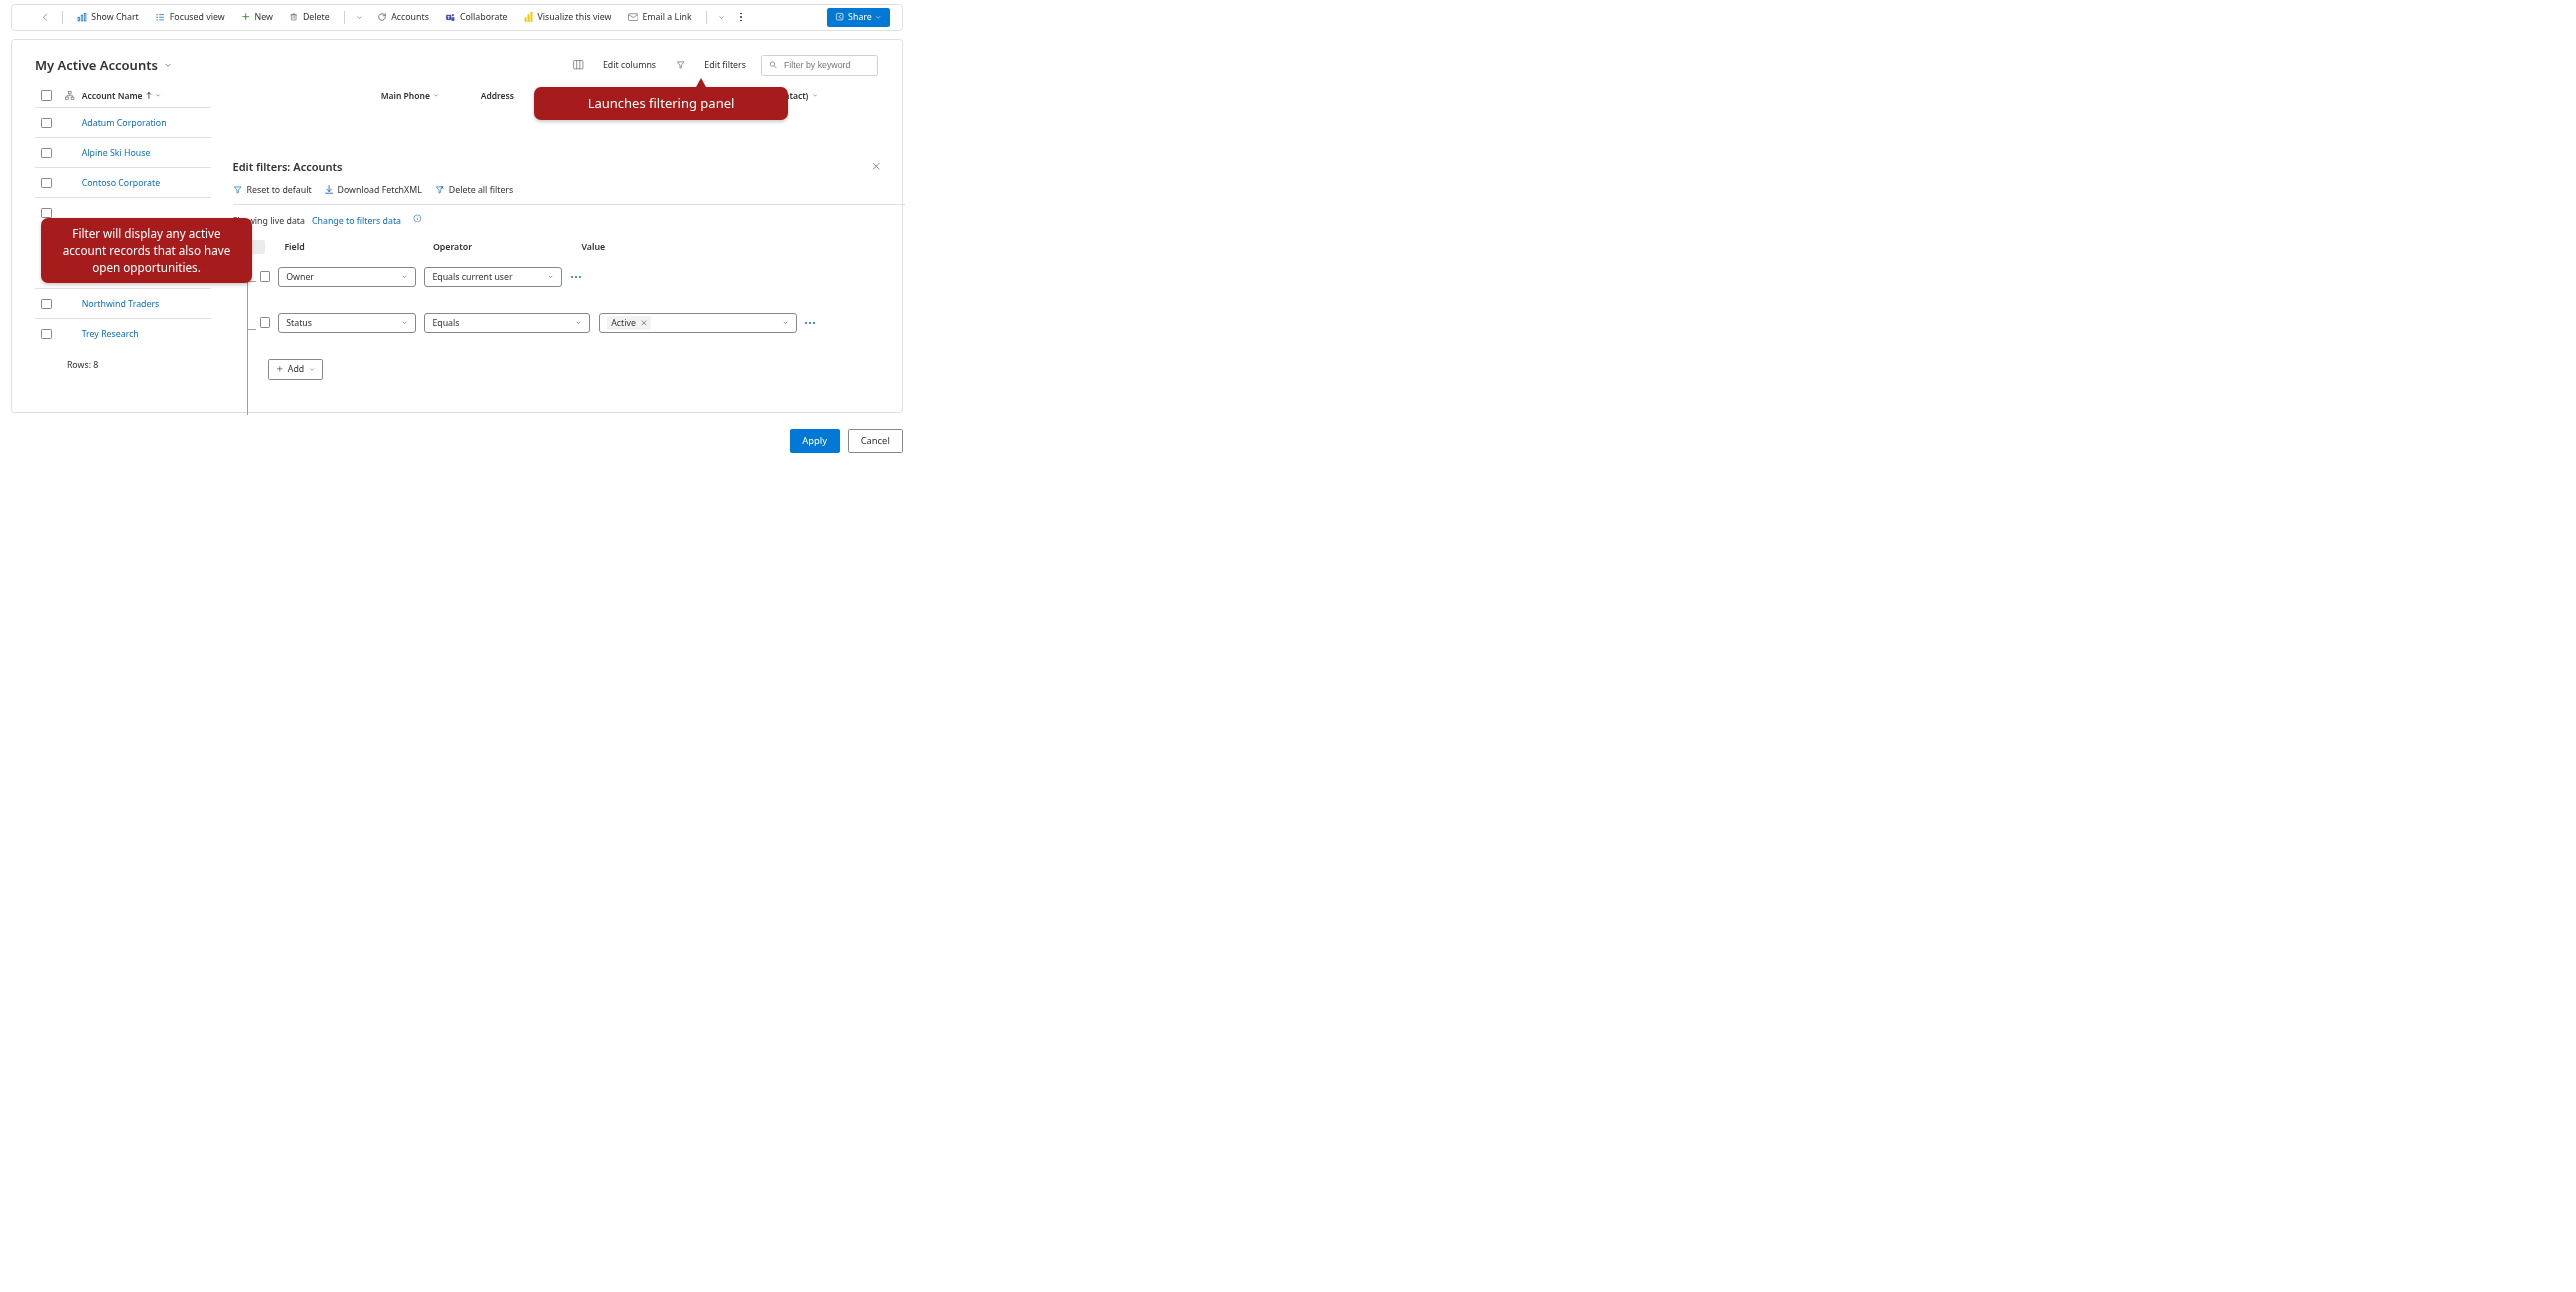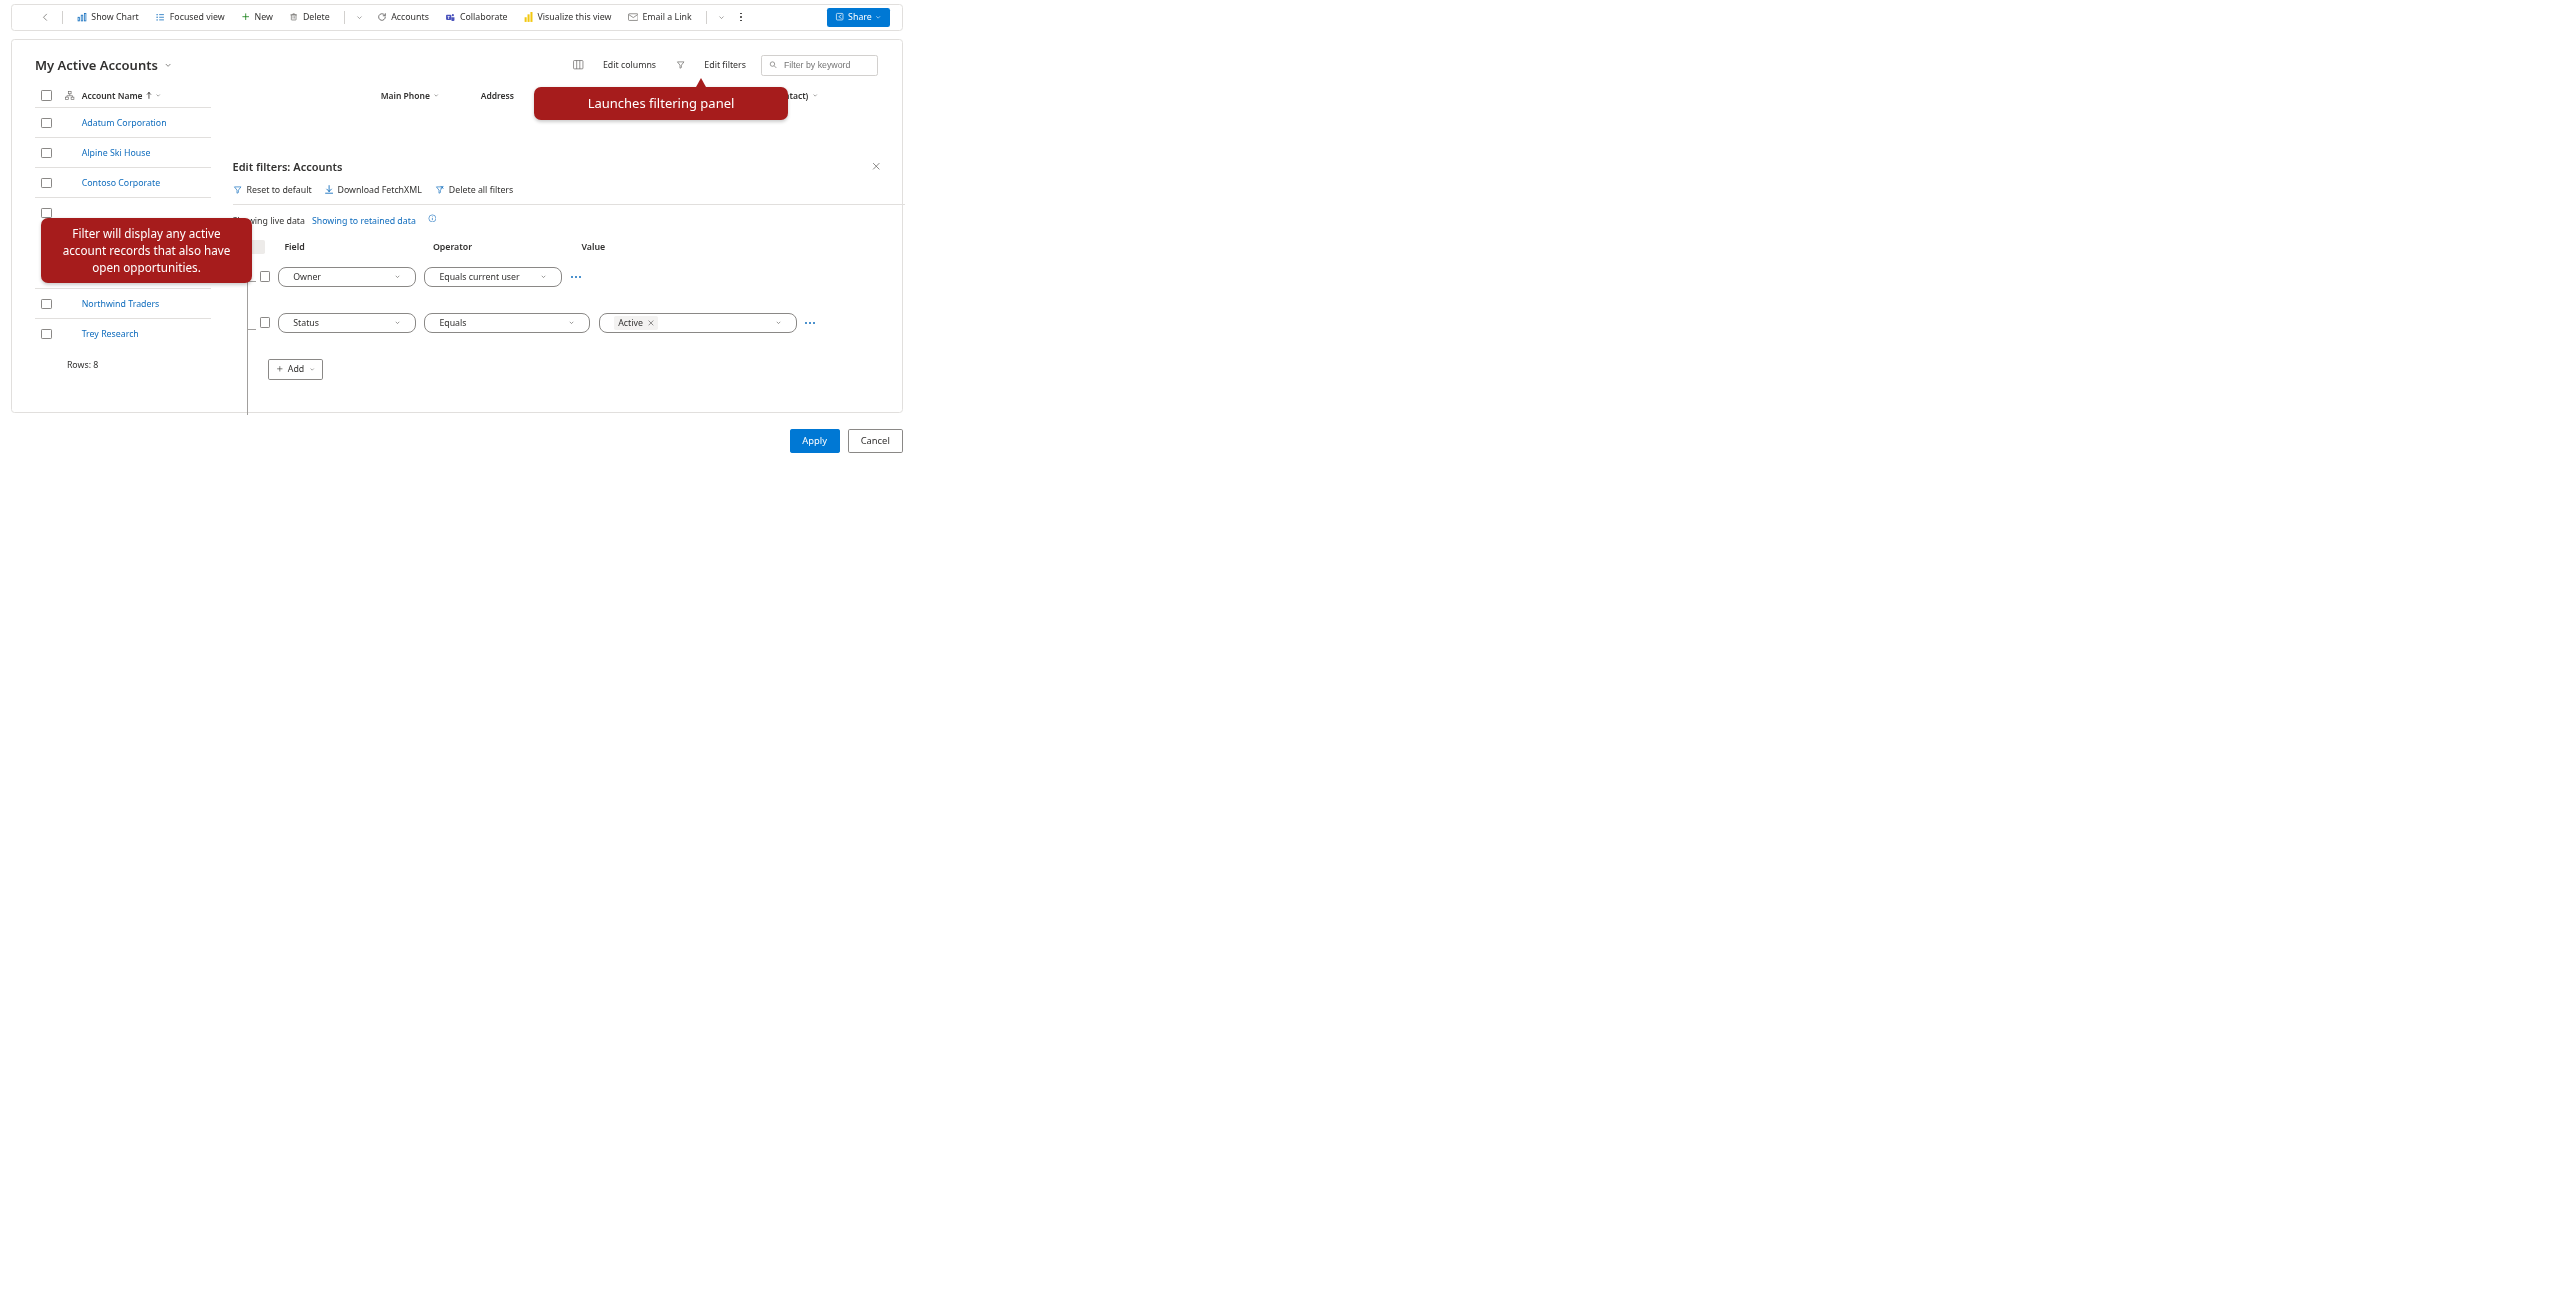--- a/index.html
+++ b/index.html
@@ -187,24 +187,24 @@
     color:var(--text-light);
   }
   .fb-hcell { }
   .fb-row {
     display:flex;align-items:center;gap:8.2px;
     margin-bottom: 26px;
     position:relative;
   }
   .fb-select {
     border:0.6px solid #8a8886;
-    border-radius:8px;
+    border-radius:3px;
     height: 20px;
     display:flex;align-items:center;justify-content:space-between;
-    padding: 0 14px;
+    padding: 0 7px;
     font-size:8.8px;
     background:#fff;
   }
   .fb-value-chip {
     display:inline-flex;align-items:center;gap:4.7px;
     background:#f3f2f1;
     border-radius:1.8px;
     padding: 1.2px 4.7px;
   }
   .dots3 {
@@ -529,21 +529,21 @@
               <path d="M3 4h14l-5.5 7v5l-3 1.5V11z" fill="none" stroke="#0f6cbd" stroke-width="1.4"></path>
               <line x1="12" y1="2" x2="18" y2="8" stroke="#0f6cbd" stroke-width="1.4"></line>
               <line x1="18" y1="2" x2="12" y2="8" stroke="#0f6cbd" stroke-width="1.4"></line>
             </svg>
           <span>Delete all filters</span>
         </div>
       </div>
       <div class="fp-sep"></div>
       <div class="fp-live">
         <span>Showing live data</span>
-        <span class="link">Showing to retained data</span>
+        <span class="link">Change to filters data</span>
         <svg width="8.8" height="8.8" viewBox="0 0 20 20" style="margin-left:4.7px;margin-top:-7px">
             <circle cx="10" cy="10" r="8" fill="none" stroke="#0f6cbd" stroke-width="1.3"></circle>
             <circle cx="10" cy="6.5" r="1" fill="#0f6cbd"></circle>
             <line x1="10" y1="9" x2="10" y2="14" stroke="#0f6cbd" stroke-width="1.5"></line>
           </svg>
       </div>
 
       <div class="filter-builder">
         <div class="fb-header">
           <div class="group-chip" style="width:32px">

